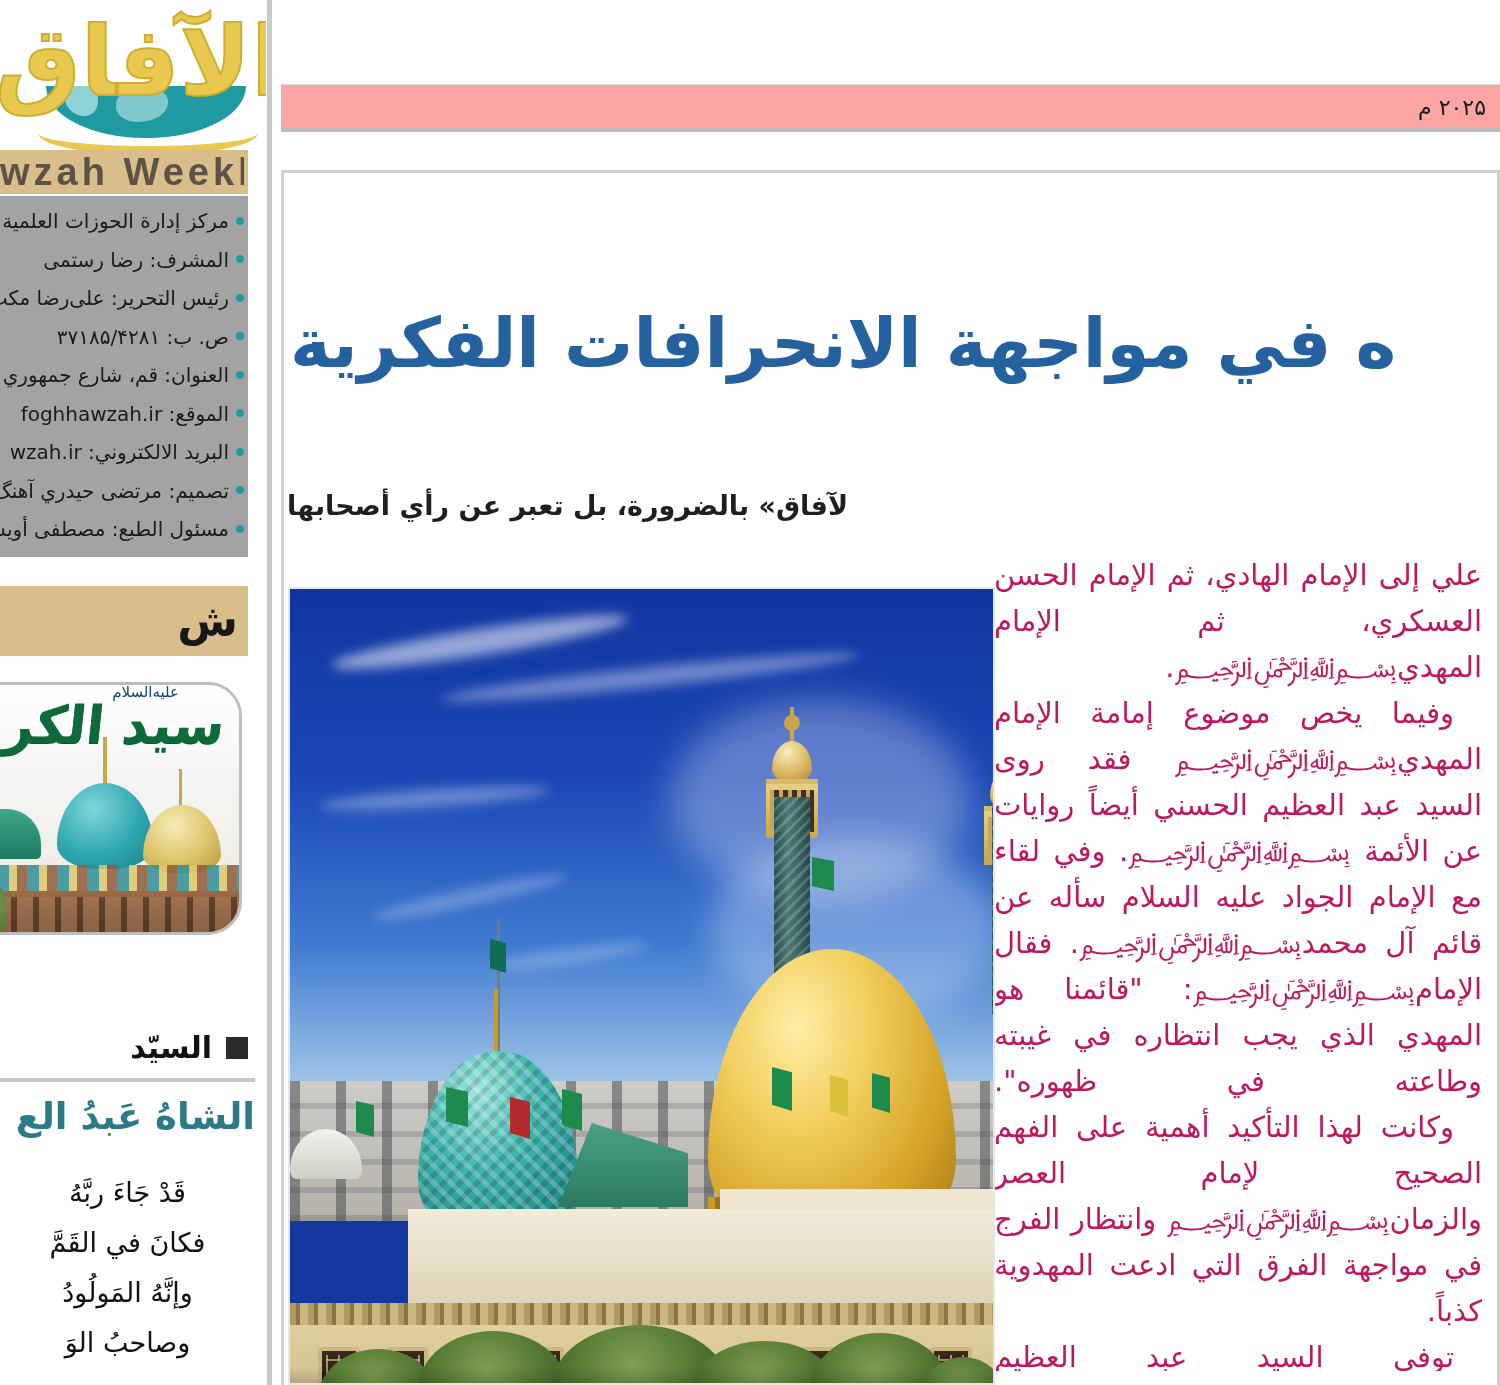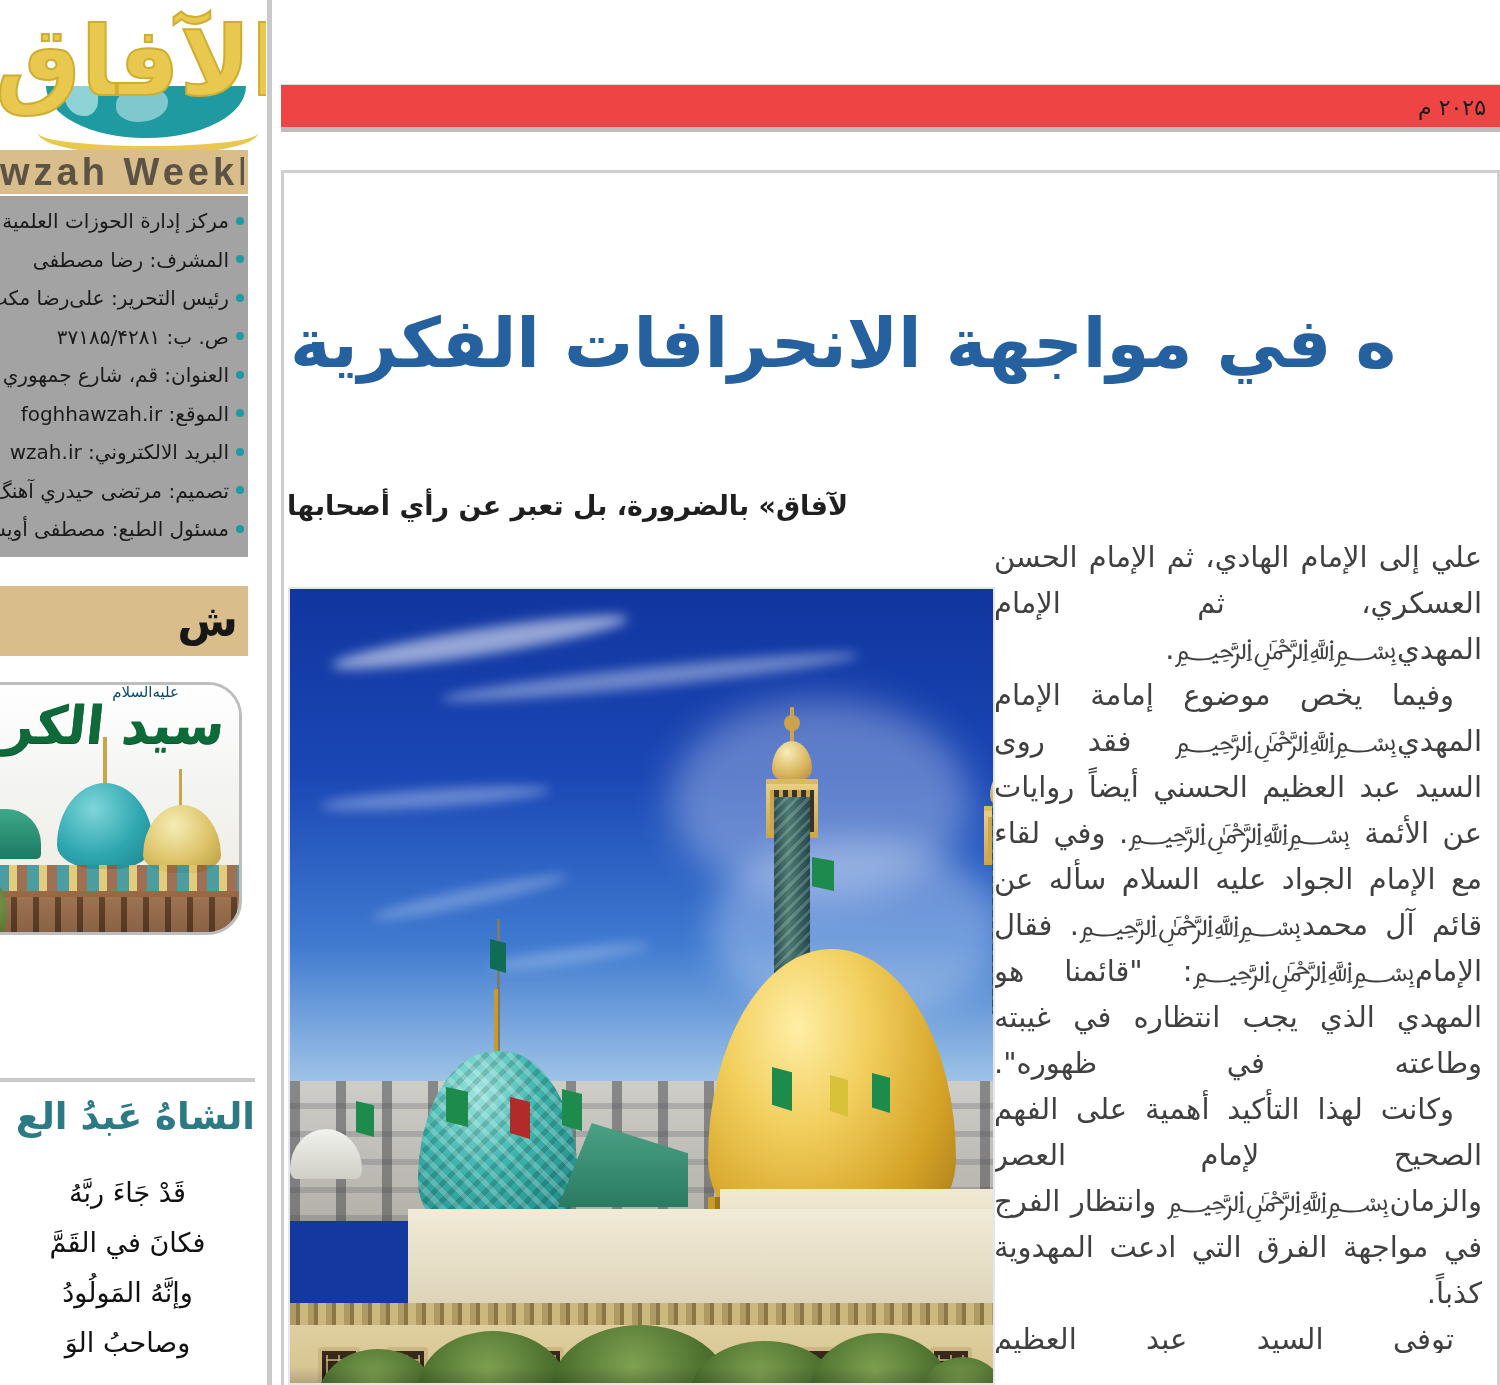--- a/index.html
+++ b/index.html
@@ -218,21 +218,21 @@
 
   
   #main{
     position:absolute;left:275px;top:0;width:1225px;height:1385px;
     direction:rtl;
   }
 
   
   .top-strip{
     position:absolute;left:6px;top:84px;width:1219px;height:48px;
-    background:#ef4444;
+    background:#fca5a5;
     border-top:1px solid #dedede;
     border-bottom:5px solid #bcbcbc;
     box-sizing:border-box;
   }
   .top-date{
     position:absolute;right:14px;top:8px;
     font-size:22px;color:#1b1b1b;
     font-family:"DejaVu Sans",sans-serif;
     line-height:30px;white-space:nowrap;
   }
@@ -265,27 +265,27 @@
     position:absolute;right:0;top:486px;width:1219px;
     text-align:left;
     font-size:27px;font-weight:bold;color:#1f1f1f;
     font-family:"DejaVu Sans",sans-serif;
     line-height:40px;white-space:nowrap;overflow:hidden;
     direction:rtl;padding-left:6px;box-sizing:border-box;
   }
 
   
   .body-col{
-    position:absolute;right:18px;top:534px;width:488px;
+    position:absolute;right:18px;top:552px;width:488px;
     direction:rtl;
     text-align:justify;
     text-align-last:justify;
     font-size:29px;
     line-height:46px;
-    color:#404040;
+    color:#be185d;
     font-family:"DejaVu Sans",sans-serif;
     overflow:hidden;
     height:819px;
   }
   .body-col p{margin:0 0 0 0;text-indent:28px;}
   .body-col p.noind{text-indent:0;}
 
   
   .photo{
     position:absolute;left:13px;top:587px;width:707px;height:798px;
@@ -469,21 +469,21 @@
       <div class="logo-globe"></div>
       <div class="logo-swash"></div>
       <div class="logo-ar">الآفاق</div>
     </div>
 
     <div class="logo-en-band"></div>
     <div class="logo-en-text">wzah Weekly</div>
 
     <div class="masthead">
       <div class="masthead-item"><span class="bul"></span><span class="txt">مركز إدارة الحوزات العلمية</span></div>
-      <div class="masthead-item"><span class="bul"></span><span class="txt">المشرف: رضا مصطفى</span></div>
+      <div class="masthead-item"><span class="bul"></span><span class="txt">المشرف: رضا رستمی</span></div>
       <div class="masthead-item"><span class="bul"></span><span class="txt">رئيس التحرير: علی‌رضا مكت</span></div>
       <div class="masthead-item"><span class="bul"></span><span class="txt">ص. ب: ۳۷۱۸۵/۴۲۸۱</span></div>
       <div class="masthead-item"><span class="bul"></span><span class="txt">العنوان: قم، شارع جمهوري ا</span></div>
       <div class="masthead-item"><span class="bul"></span><span class="txt">الموقع: foghhawzah.ir</span></div>
       <div class="masthead-item"><span class="bul"></span><span class="txt">البريد الالكتروني: wzah.ir</span></div>
       <div class="masthead-item"><span class="bul"></span><span class="txt">تصميم: مرتضى حيدري آهنگ</span></div>
       <div class="masthead-item"><span class="bul"></span><span class="txt">مسئول الطبع: مصطفى أويسى</span></div>
     </div>
 
     <div class="tan-bar">
@@ -498,20 +498,23 @@
       <div class="sc-dome-teal"></div>
       <div class="sc-dome-gold"></div>
       <div class="sc-band"></div>
       <div class="sc-building"></div>
       <div class="sc-arches"></div>
       <div class="sc-tree"></div>
       <div class="sc-calli-small">عليه‌السلام</div>
       <div class="sc-calli">سيد الكريم</div>
     </div>
 
+    <div class="sq-head">
+      <span class="sq"></span><span class="sq-t">السيّد</span>
+    </div>
     <div class="sq-rule"></div>
 
     <div class="teal-head">الشاهُ عَبدُ الع</div>
 
     <div class="poem">
       <div>قَدْ جَاءَ ربَّهُ</div>
       <div>فكانَ في القَمَّ</div>
       <div>وإنَّهُ المَولُودُ</div>
       <div>وصاحبُ الوَ</div>
     </div>

